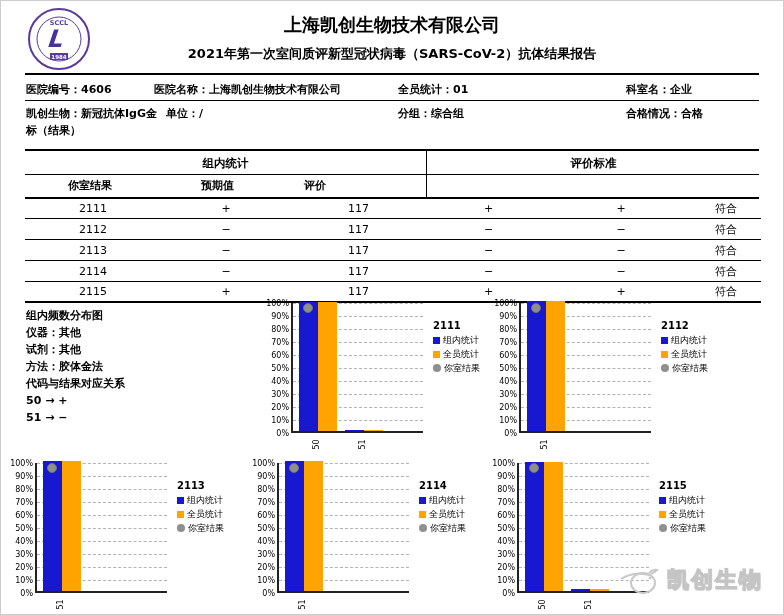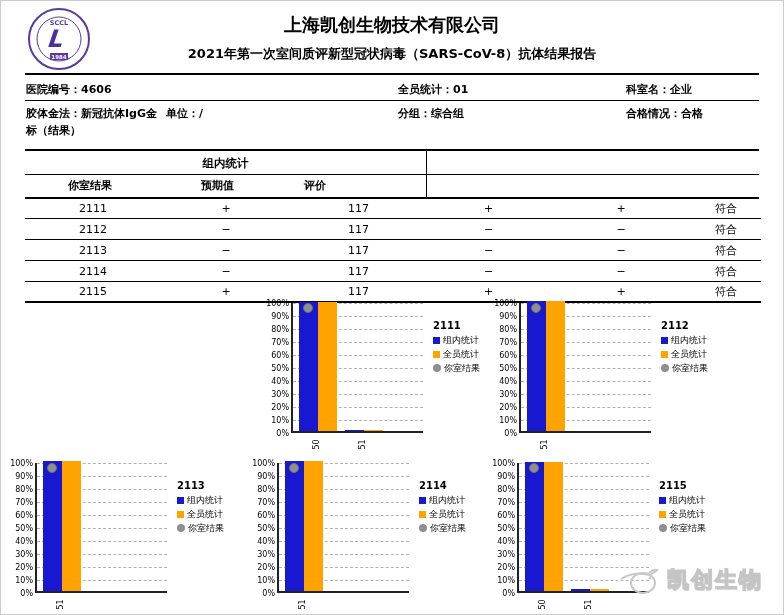--- a/index.html
+++ b/index.html
@@ -55,49 +55,53 @@
     <svg width="84" height="64" viewBox="0 0 84 64">
       <circle cx="42" cy="32" r="30" fill="none" stroke="#5a3aa0" stroke-width="2"></circle>
       <circle cx="42" cy="32" r="22" fill="none" stroke="#5a3aa0" stroke-width="1"></circle>
       <text x="42" y="18" text-anchor="middle" font-size="6.5" font-weight="bold" fill="#5a3aa0">SCCL</text>
       <text x="44" y="40" text-anchor="middle" font-size="24" font-weight="bold" font-style="italic" fill="#4a2f9e" transform="skewX(-8)">L</text>
       <rect x="33" y="46" width="18" height="7" fill="#5a3aa0"></rect>
       <text x="42" y="52" text-anchor="middle" font-size="5.5" font-weight="bold" fill="#ffffff">1984</text>
     </svg>
   </div>
   <div class="title">上海凯创生物技术有限公司</div>
-  <div class="subtitle">2021年第一次室间质评新型冠状病毒（SARS-CoV-8）抗体结果报告</div>
+  <div class="subtitle">2021年第一次室间质评新型冠状病毒（SARS-CoV-2）抗体结果报告</div>
   <div class="rule" style="top:72px;"></div>
 
   <div class="infocell" style="left:25px;top:80px;">
     <span>医院编号：</span><span>4606</span>
   </div>
+  <div class="infocell" style="left:153px;top:80px;">
+    <span>医院名称：</span><span>上海凯创生物技术有限公司</span>
+  </div>
   <div class="infocell" style="left:397px;top:80px;">
     <span>全员统计：</span><span>01</span>
   </div>
   <div class="infocell" style="left:625px;top:80px;">
     <span>科室名：</span><span>企业</span>
   </div>
   <div class="rule thin" style="top:99px;"></div>
 
   <div class="infocell" style="left:25px;top:104px;width:140px;">
-    <span>胶体金法：</span><span>新冠抗体IgG金标（结果）</span>
+    <span>凯创生物：</span><span>新冠抗体IgG金标（结果）</span>
   </div>
   <div class="infocell" style="left:165px;top:104px;">
     <span>单位：</span><span>/</span>
   </div>
   <div class="infocell" style="left:397px;top:104px;">
     <span>分组：</span><span>综合组</span>
   </div>
   <div class="infocell" style="left:625px;top:104px;">
     <span>合格情况：</span><span>合格</span>
   </div>
   <div class="rule" style="top:148px;"></div>
 
   <div class="ghead" style="left:24px;width:401px;">组内统计</div>
+  <div class="ghead" style="left:425px;width:335px;">评价标准</div>
   <div class="vdiv"></div>
   <div class="rule thin" style="top:173px;"></div>
 
   <div class="trow colhead">
     <span class="tcell c1">你室结果</span>
     <span class="tcell c3">预期值</span>
     <span class="tcell c5">评价</span>
   </div>
   <div class="rule" style="top:196px;"></div>
 
@@ -137,20 +141,29 @@
       <div class="trow">
         <span class="tcell c0">2115</span>
         <span class="tcell c1">+</span>
         <span class="tcell c2">117</span>
         <span class="tcell c3">+</span>
         <span class="tcell c4">+</span>
         <span class="tcell c5">符合</span>
       </div>
     </div>
 
+  <div class="meta">
+      <div>组内频数分布图</div>
+      <div>仪器：其他</div>
+      <div>试剂：其他</div>
+      <div>方法：胶体金法</div>
+      <div>代码与结果对应关系</div>
+      <div>50 → +</div>
+      <div>51 → −</div>
+    </div>
 
   <div class="chart" style="left:262px;top:298px;">
       <div class="ylab" style="left: 0px; top: -0.5px;">100%</div>
       <div class="ylab" style="left: 0px; top: 12.5px;">90%</div>
       <div class="ylab" style="left: 0px; top: 25.5px;">80%</div>
       <div class="ylab" style="left: 0px; top: 38.5px;">70%</div>
       <div class="ylab" style="left: 0px; top: 51.5px;">60%</div>
       <div class="ylab" style="left: 0px; top: 64.5px;">50%</div>
       <div class="ylab" style="left: 0px; top: 77.5px;">40%</div>
       <div class="ylab" style="left: 0px; top: 90.5px;">30%</div>

